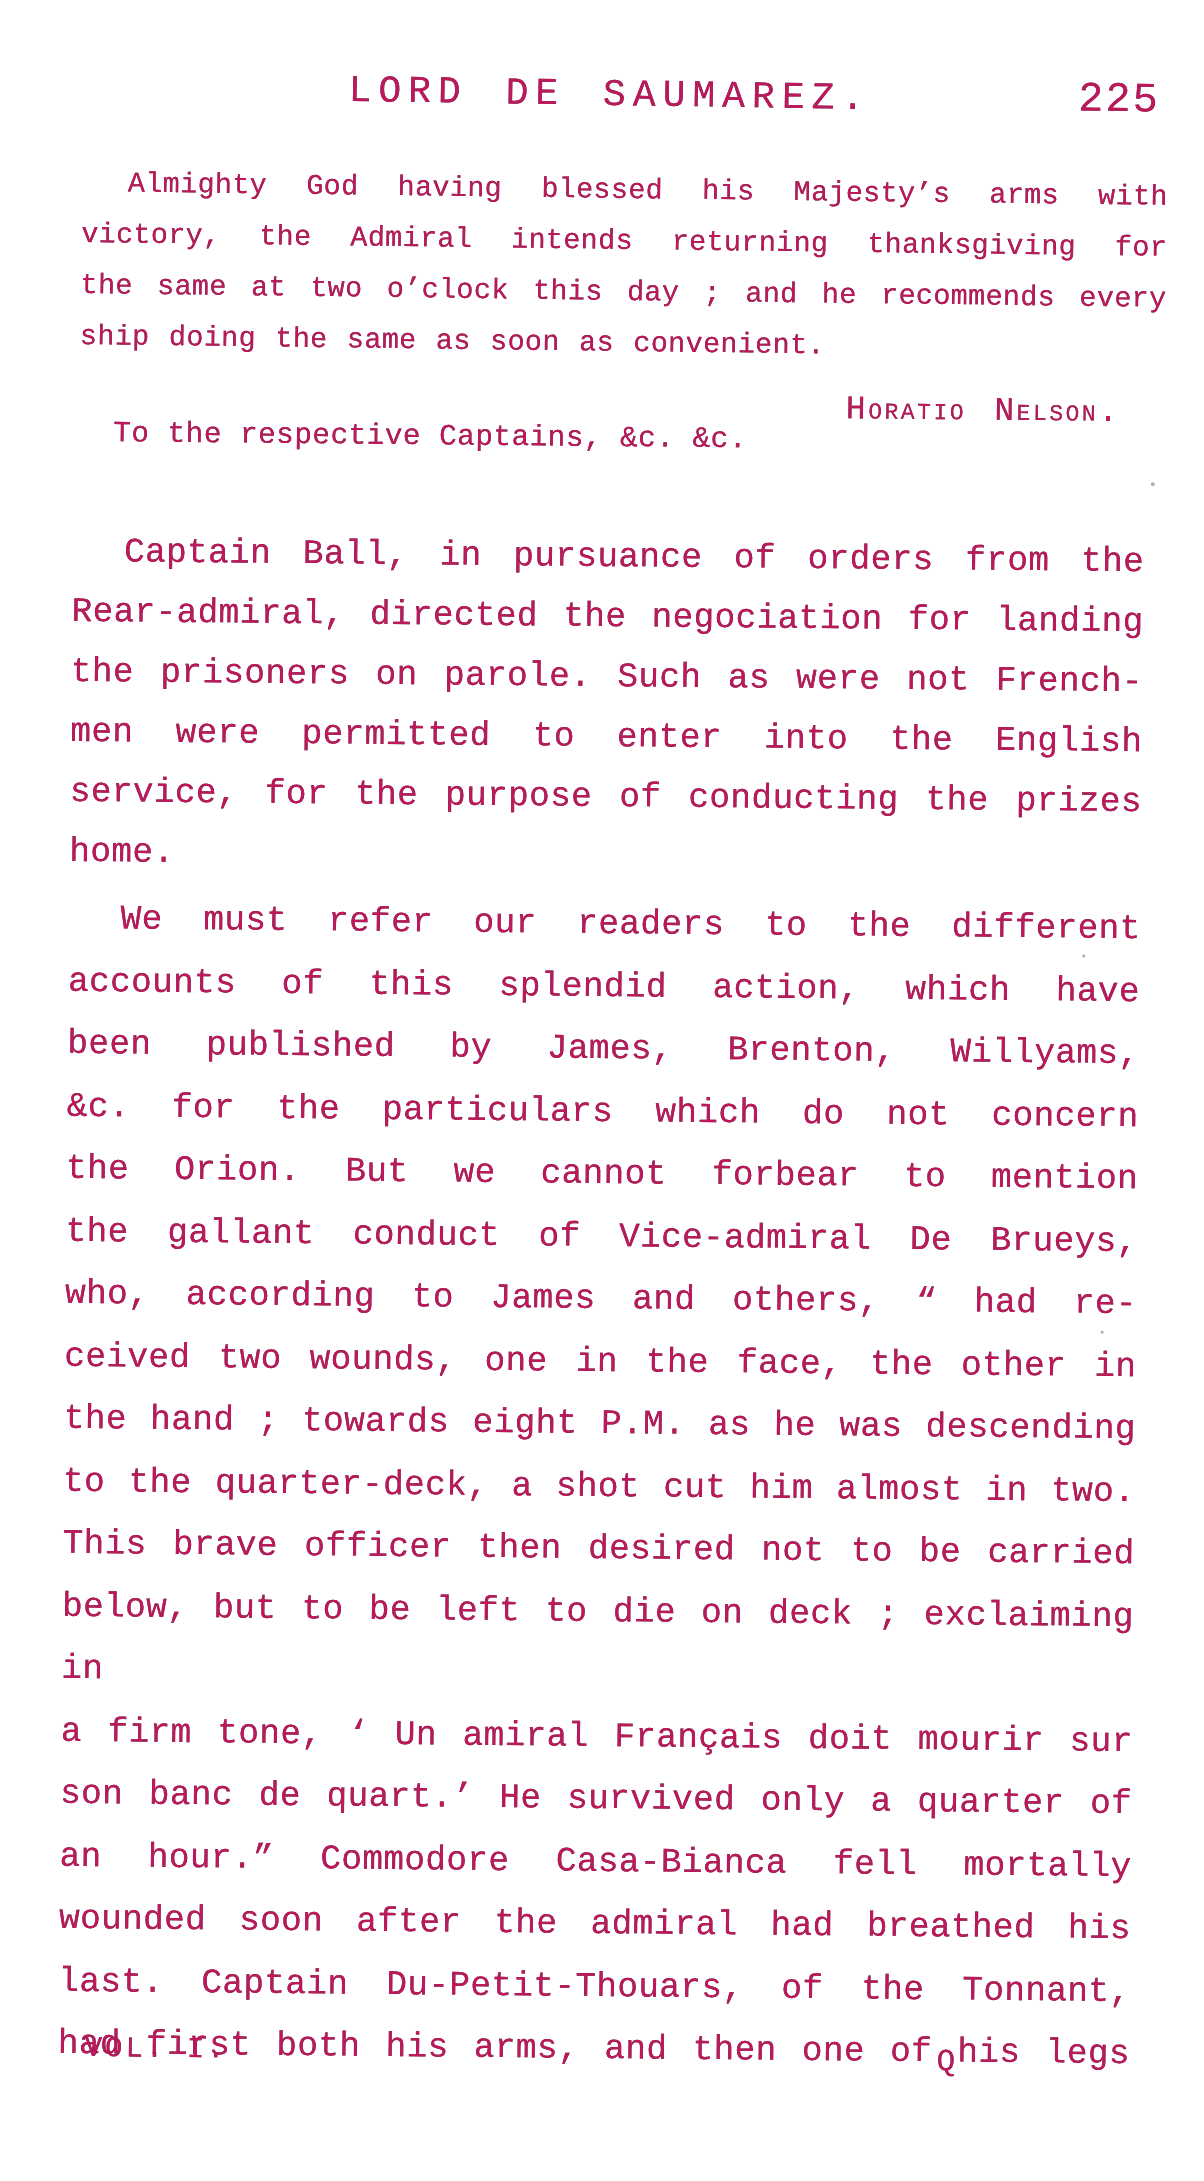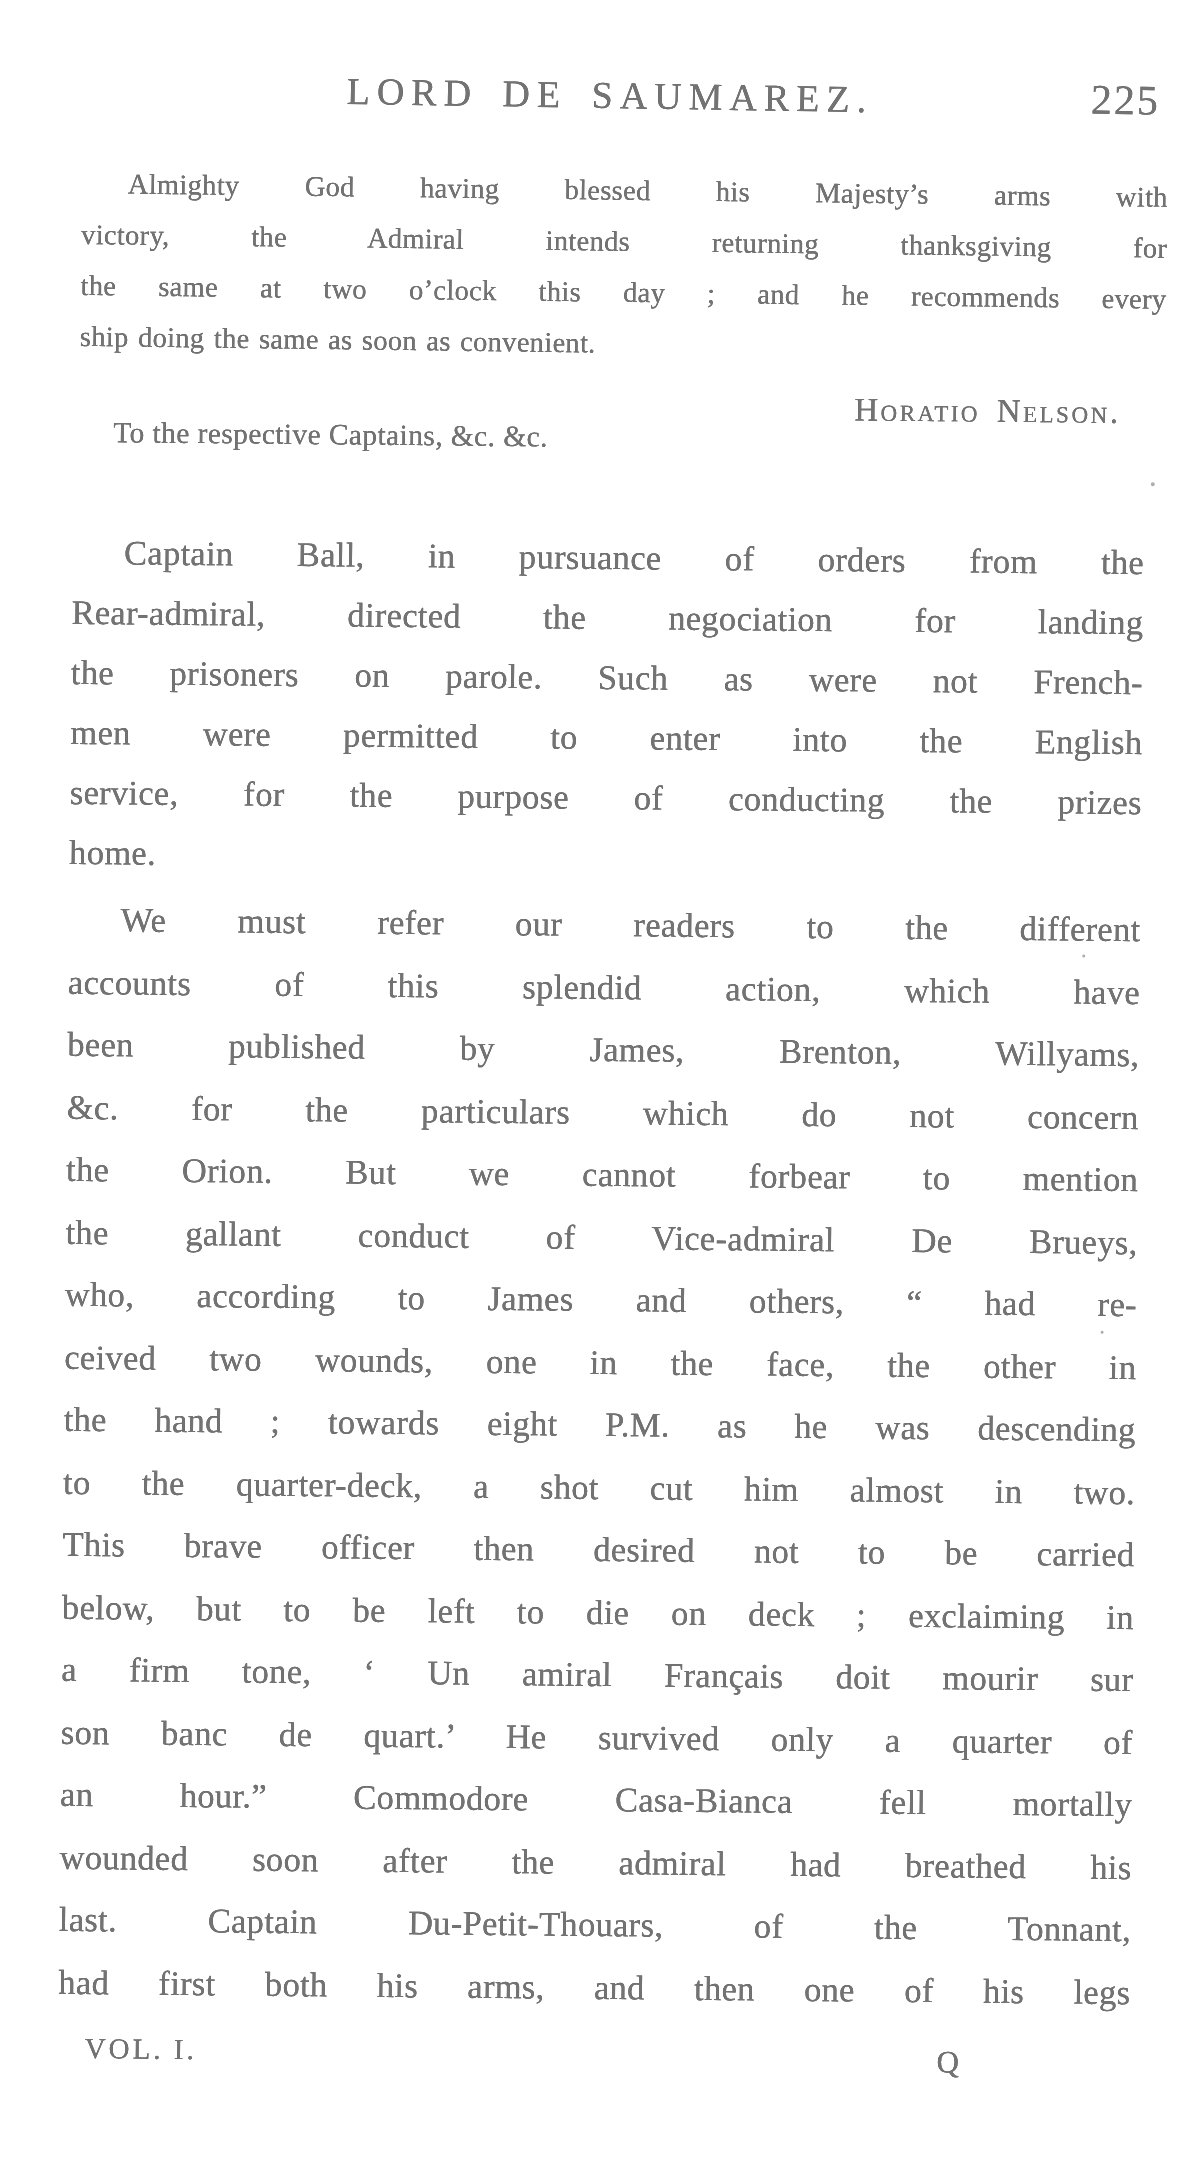--- a/index.html
+++ b/index.html
@@ -2,22 +2,22 @@
 <html><head>
 <meta charset="utf-8">
 <style>
   html, body { margin: 0; padding: 0; background: #ffffff; }
   .page {
     position: relative;
     width: 1204px;
     height: 2181px;
     background: #ffffff;
     overflow: hidden;
-    font-family: Liberation Serif, serif;
-    color: #737373;
+    font-family: Liberation Mono, monospace;
+    color: #be185d;
   }
   .rot {
     position: absolute;
     inset: 0;
     transform: rotate(0.55deg);
     transform-origin: 50% 45%;
     text-shadow: 0 0 0.6px rgba(10,10,10,0.78);
   }
   .running-row {
     position: absolute;

